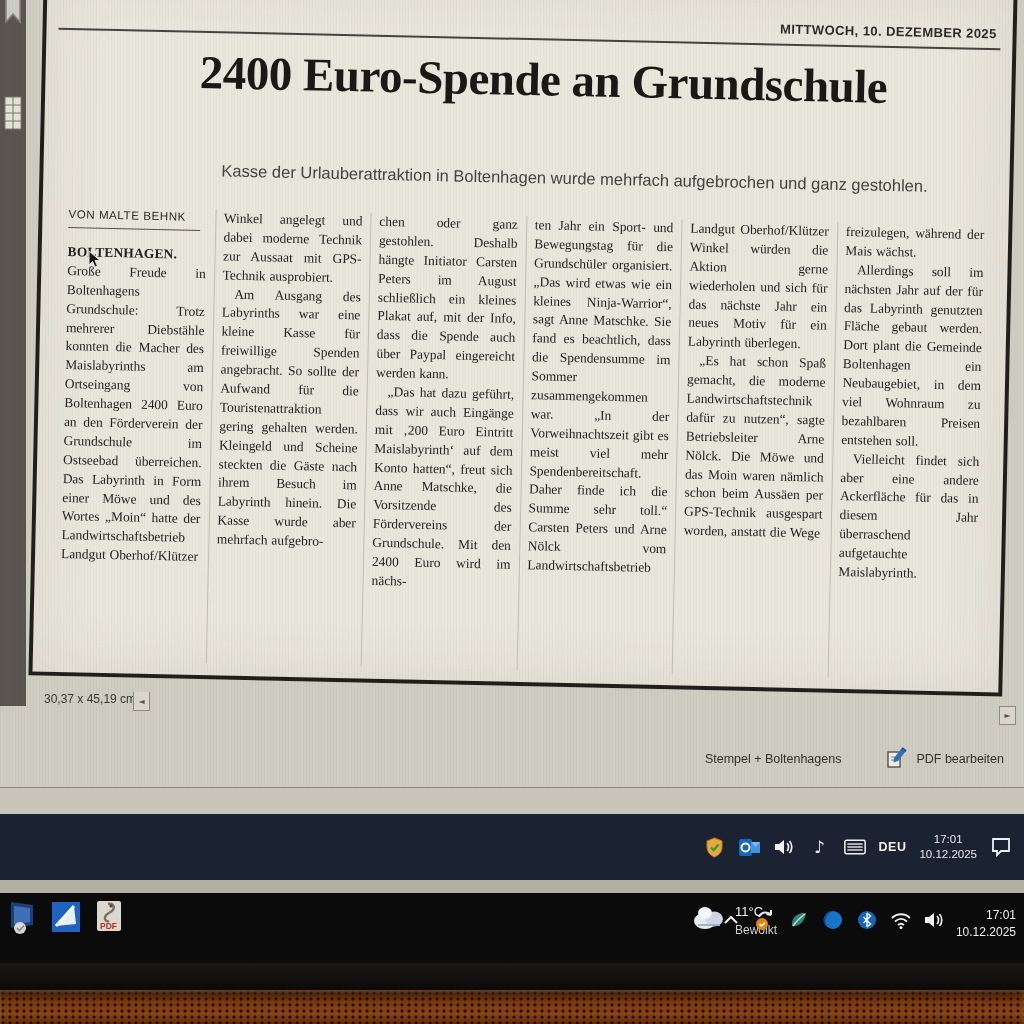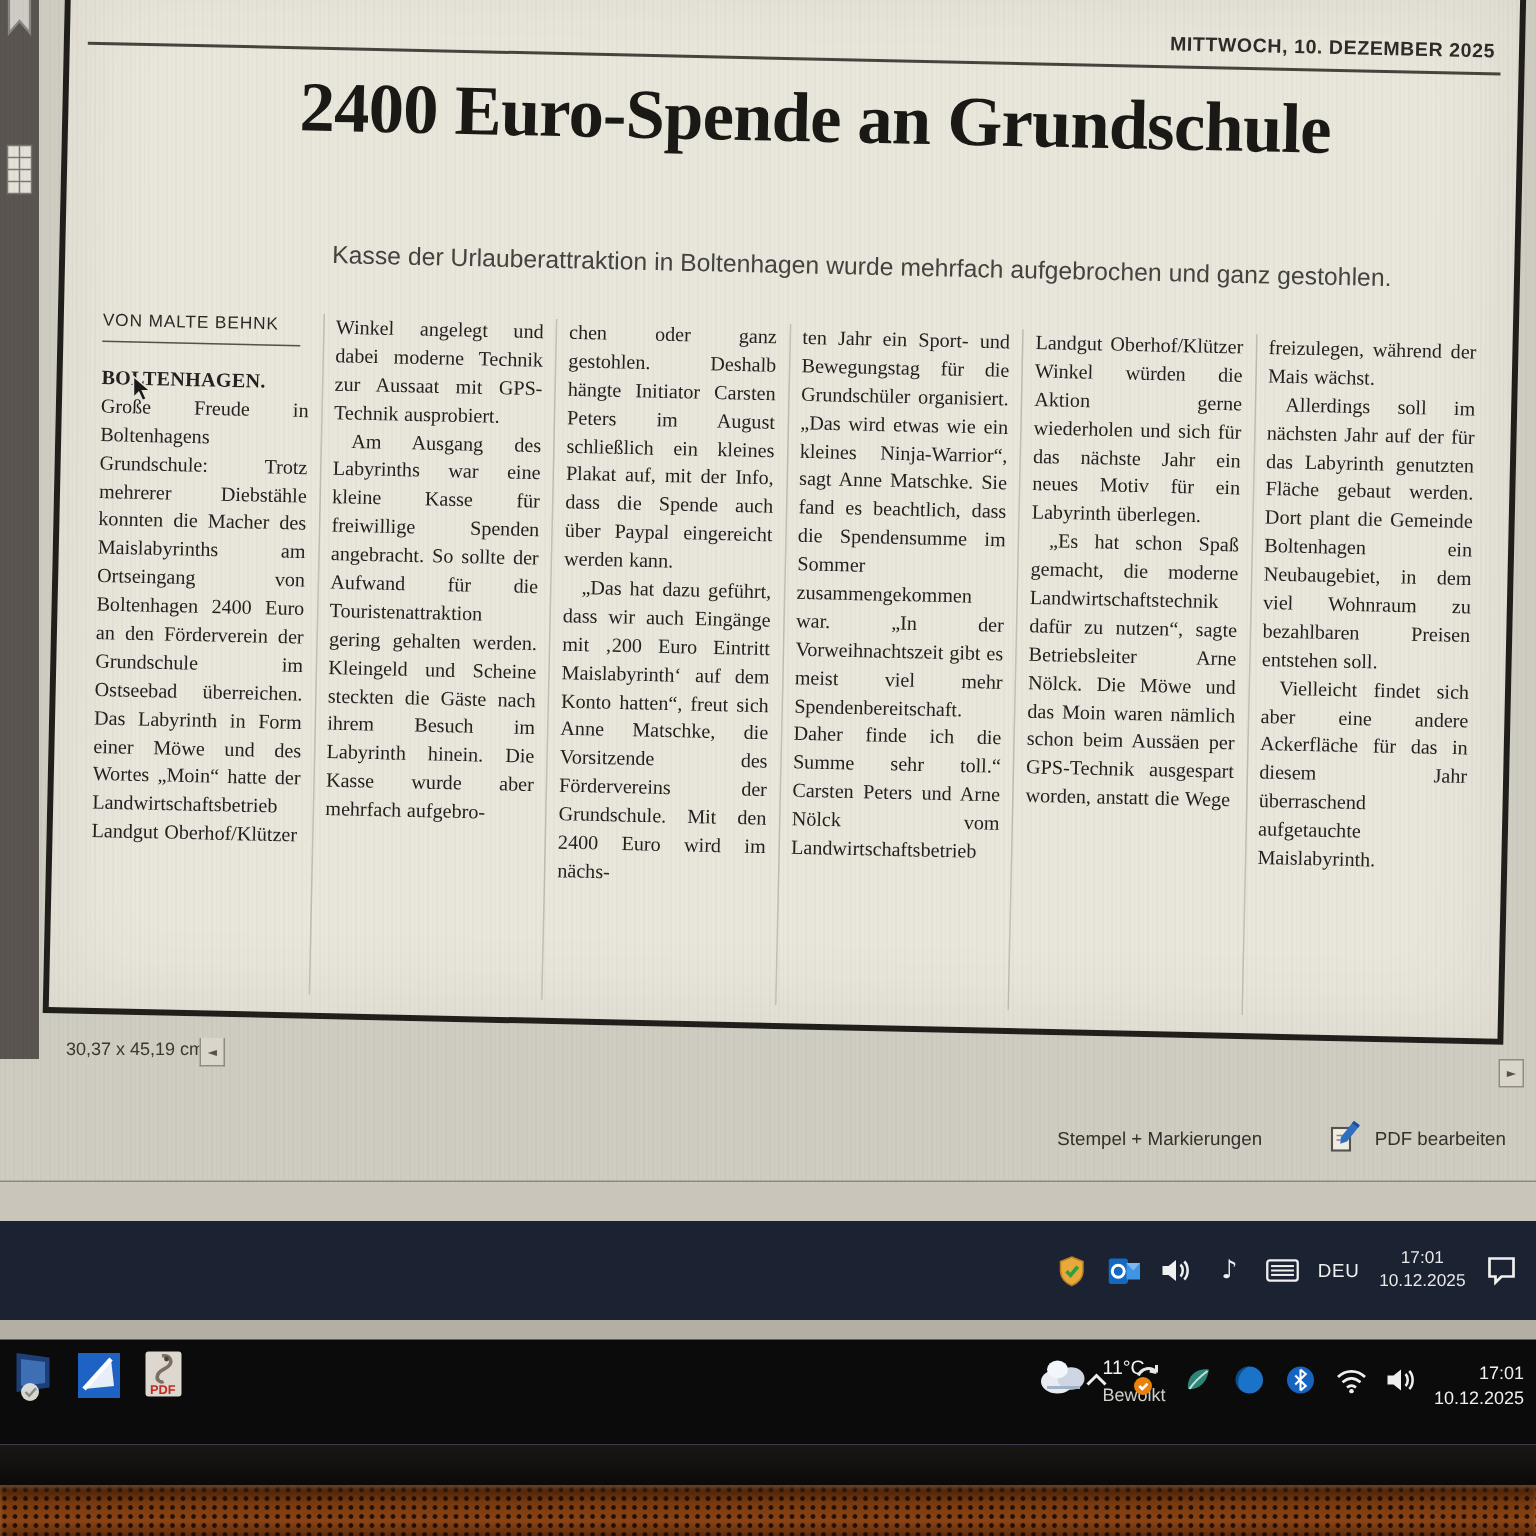--- a/index.html
+++ b/index.html
@@ -1,17 +1,17 @@
 <!DOCTYPE html>
 <html><head>
 <meta charset="utf-8">
 <style>
   html,body{margin:0;padding:0;background:#000;}
   *{box-sizing:border-box;}
-  .screen{position:relative;width:1024px;height:1024px;overflow:hidden;background:#c4b5fd;font-family:"Liberation Sans",sans-serif;}
+  .screen{position:relative;width:1024px;height:1024px;overflow:hidden;background:#eab308;font-family:"Liberation Sans",sans-serif;}
 
   
   .viewer{position:absolute;left:0;top:0;width:1024px;height:790px;background:#cfccc1;overflow:hidden;}
   .viewer::after{content:"";position:absolute;inset:0;pointer-events:none;
     background:repeating-linear-gradient(90deg,rgba(0,0,0,.025) 0 1px,transparent 1px 3px);}
   .sidebar{position:absolute;left:0;top:0;width:26px;height:706px;background:#5a5550;}
   .sidebar .s-icon{position:absolute;left:4px;}
   .tb-remnant-btn{position:absolute;left:846px;top:0;width:35px;height:16px;background:#a9cdea;border:1px solid #6da3cb;border-top:none;border-radius:0 0 2px 2px;}
   .tb-remnant-icon{position:absolute;left:894px;top:0;width:22px;height:9px;background:#3c3c3c;border-radius:0 0 1px 1px;}
   .tb-remnant-txt{position:absolute;left:928px;top:1px;width:30px;height:8px;background:#a09c94;border-radius:1px;}
@@ -48,21 +48,21 @@
   .tools-row .lbl{white-space:nowrap;}
   .sep-line{position:absolute;left:0;right:0;top:787px;height:1px;background:#8d897f;}
   .strip1{position:absolute;left:0;top:788px;width:1024px;height:26px;background:#c9c5ba;}
 
   
   .taskbar-inner{position:absolute;left:0;top:814px;width:1024px;height:66px;background:#1b2332;}
   .tray-inner{position:absolute;right:12px;top:12px;height:42px;display:flex;align-items:center;gap:13px;}
   .ticon{display:flex;align-items:center;justify-content:center;width:22px;height:22px;}
   .clock{color:#e8e8e8;font-size:11.5px;line-height:1.3;text-align:center;white-space:nowrap;}
   .note-glyph{font-family:"DejaVu Sans",sans-serif;color:#f0f0f0;font-size:17px;}
-  .deu{color:#f0f0f0;font-size:12.5px;font-weight:normal;letter-spacing:.5px;}
+  .deu{color:#f0f0f0;font-size:12.5px;font-weight:bold;letter-spacing:.5px;}
 
   .strip2{position:absolute;left:0;top:880px;width:1024px;height:13px;background:#b3afa5;}
 
   
   .taskbar-outer{position:absolute;left:0;top:893px;width:1024px;height:70px;background:#0b0b0b;}
   .app-icons{position:absolute;left:6px;top:7px;display:flex;gap:9px;}
   .app-ic{width:34px;height:36px;display:flex;align-items:flex-start;justify-content:center;}
   .weather{position:absolute;left:690px;top:10px;display:flex;align-items:flex-start;gap:7px;}
   .weather-text{color:#f2f2f2;font-size:13px;line-height:1.35;}
   .weather-text .cond{color:#cfcfcb;font-size:12px;}
@@ -145,21 +145,21 @@
           <path d="M1 1 L1 15 L4.5 11.5 L7 17 L9.5 16 L7 10.5 L12 10.5 Z" fill="#1a1a1a" stroke="#e8e5dc" stroke-width="1"></path>
         </svg>
     </span>
   </div>
 
   <div class="dims">30,37 x 45,19 cm</div>
   <div class="scroll-btn scroll-left">◄</div>
   <div class="scroll-btn scroll-right">►</div>
 
   <div class="tools-row">
-    <span class="lbl">Stempel + Markierungen</span>
+    <span class="lbl">Stempel + Boltenhagens</span>
     <span style="width:26px"></span>
     <span>
       <svg width="22" height="22" viewBox="0 0 22 22">
           <rect x="3" y="6" width="12" height="15" fill="#efece4" stroke="#55524c" stroke-width="1.4"></rect>
           <line x1="6" y1="11" x2="12" y2="11" stroke="#8a867e"></line>
           <line x1="6" y1="14" x2="12" y2="14" stroke="#8a867e"></line>
           <path d="M9 12 L17 2 L21 5 L13 15 L8.5 16.5 Z" fill="#2f6fc0"></path>
           <path d="M17 2 L21 5" stroke="#1d4f93" stroke-width="2"></path>
         </svg>
     </span>

